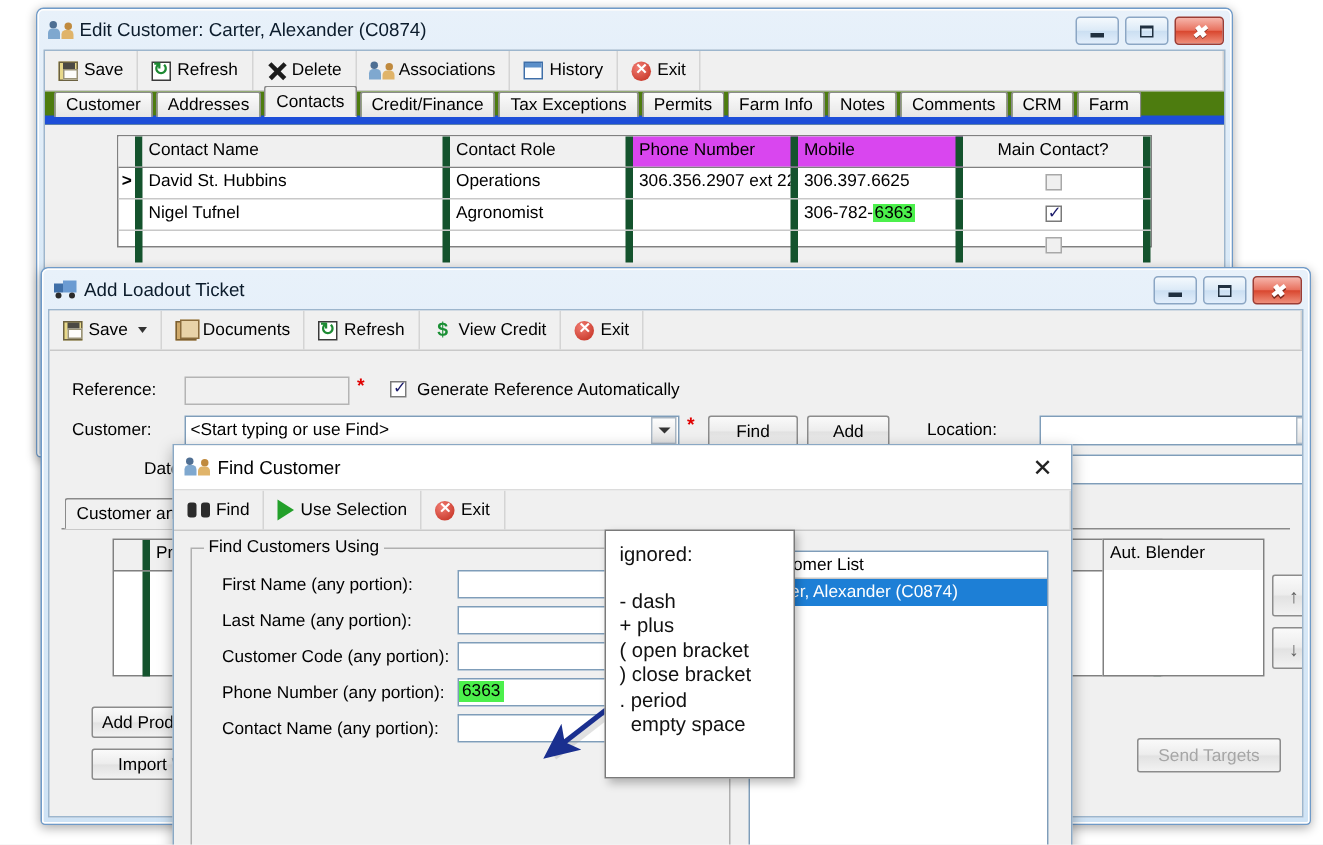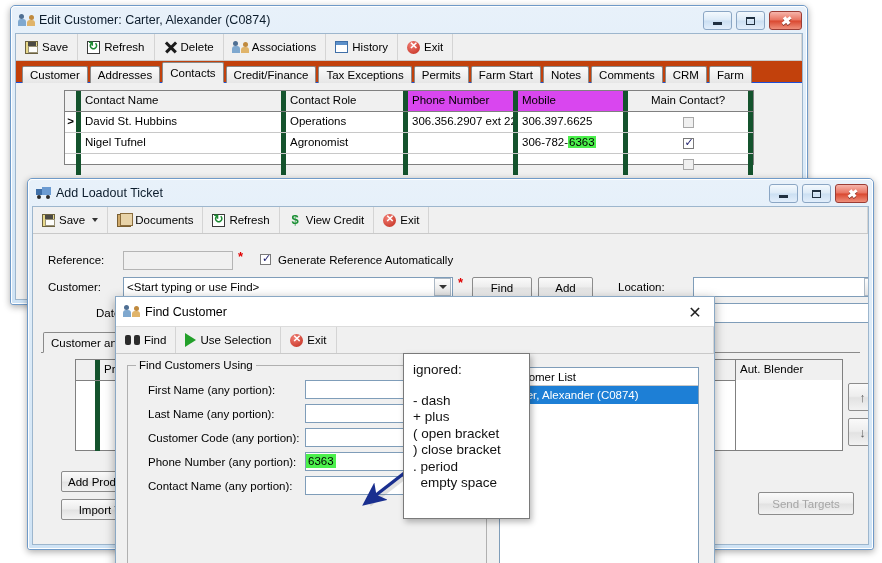--- a/index.html
+++ b/index.html
@@ -126,22 +126,22 @@
   .ico-truck .cab{position:absolute;left:0;top:2px;width:6px;height:6px;background:#3f6fa8;}
   .ico-truck .bed{position:absolute;left:6px;top:0px;width:9px;height:8px;background:#6b9bd2;}
   .ico-truck .w1,.ico-truck .w2{position:absolute;bottom:0;width:4px;height:4px;border-radius:50%;background:#2b2b2b;}
   .ico-truck .w1{left:1px;} .ico-truck .w2{right:1px;}
 
   
   .tabstrip {
     display:flex; align-items:flex-end;
     padding:4px 0 0 6px;
     height:22px;
-    border-bottom:1px solid #1d4ed8;
-    background:#c2410c;
+    border-bottom:6px solid #1d4ed8;
+    background:#4d7c0f;
   }
   .tab {
     padding:2px 7px 2px 7px;
     border:1px solid #8a8a8a;
     border-bottom:none;
     background:linear-gradient(to bottom,#fbfbfb,#e6e6e6);
     font-size:11.5px;
     margin-right:2px;
     border-radius:2px 2px 0 0;
     white-space:nowrap;
@@ -200,21 +200,21 @@
     display:flex;align-items:center;justify-content:center;
     border-radius:2px;
   }
   .btn.disabled{color:#a6a6a6;}
   .gbox { border:1px solid #b0b0b0; position:relative; }
   .gbox > .gbox-title {
     position:absolute; top:-7px; left:8px; background:#f0f0f0; padding:0 3px; font-size:11.5px;
   }
 
   
-  #win-edit-customer { left:10px; top:5px; width:798px; height:300px; z-index:1; }
+  #win-edit-customer { left:24px; top:5px; width:798px; height:300px; z-index:1; }
   #win-loadout { left:27px; top:178px; width:847px; height:372px; z-index:2; }
   #win-find { left:115px; top:296px; width:600px; height:314px; z-index:3; }
 
   #win-find { border-radius:0; border:1px solid #8aa8c4; box-shadow:0 3px 10px rgba(0,0,0,.35); }
   #win-find .fc-title {
     height:30px; background:#fff; display:flex; align-items:center; padding-left:8px;
     border-bottom:1px solid #dcdcdc; position:relative;
   }
   #win-find .fc-close {
     position:absolute; right:10px; top:6px; width:18px;height:18px;
@@ -298,21 +298,21 @@
         <div class="tb-sep" style="flex:1"></div>
       </div>
 
       <div class="tabstrip">
         <div class="tab">Customer</div>
         <div class="tab">Addresses</div>
         <div class="tab active">Contacts</div>
         <div class="tab">Credit/Finance</div>
         <div class="tab">Tax Exceptions</div>
         <div class="tab">Permits</div>
-        <div class="tab">Farm Start</div>
+        <div class="tab">Farm Info</div>
         <div class="tab">Notes</div>
         <div class="tab">Comments</div>
         <div class="tab">CRM</div>
         <div class="tab">Farm</div>
       </div>
 
       <div class="grid" style="position:absolute; left:48px; top:56px; right:48px; height:75px;">
         <div class="grow ghead">
           <div class="gcell hd" style="width:16px"></div>
           <div class="gcell hd" style="width:205px">Contact Name</div>

